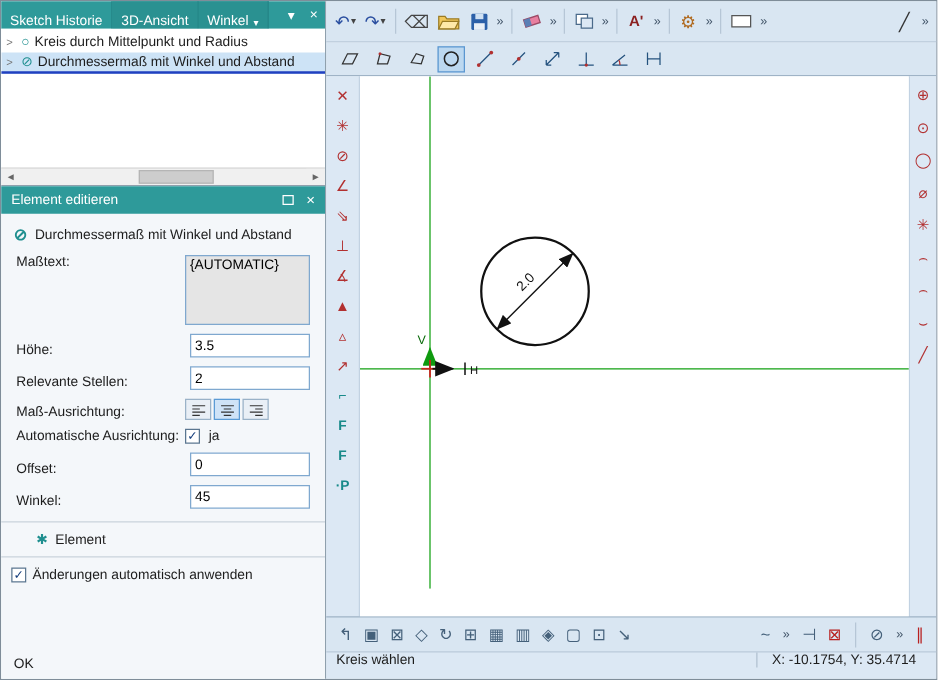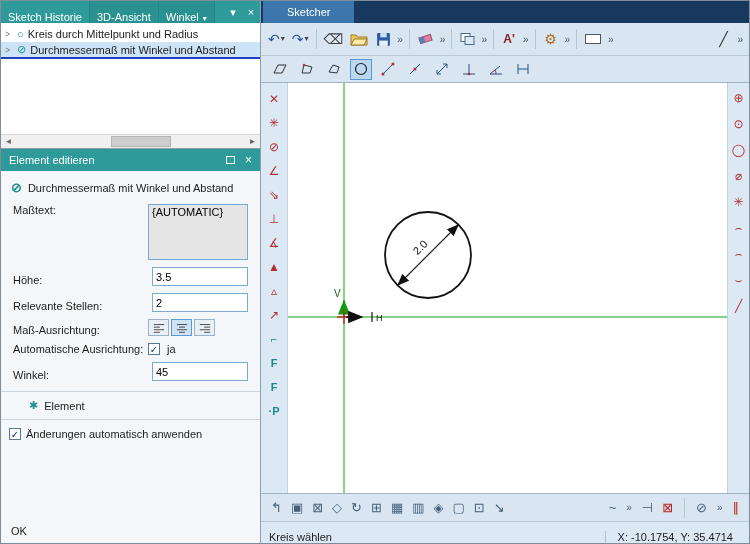--- a/index.html
+++ b/index.html
@@ -67,21 +67,21 @@
   .vico{width:20px;height:21px;display:flex;align-items:center;justify-content:center;font-size:12px;color:#b23030}
   .vico.tl{color:#188a8a;font-size:11px;font-weight:bold}
   .canvas{flex:1;position:relative;background:#fff;overflow:hidden}
   .canvas svg{position:absolute;left:0;top:0}
   .vtr{width:22px;background:#dce8f4;border-left:1px solid #c2d2e2;display:flex;flex-direction:column;align-items:center;padding-top:6px;gap:8px;flex:none}
   .vtr .vico{height:18px}
   .tbb{height:28px;background:#d9e6f2;border-top:1px solid #9fb3c6;display:flex;align-items:center;padding:0 10px;gap:9px;flex:none}
   .bico{color:#44607a;font-size:13px;display:flex;align-items:center;justify-content:center}
   .bico.red{color:#b82020}
   .bspacer{flex:1}
-  .status{height:22px;background:#dce8f4;border-top:1px solid #b9c9d9;display:flex;align-items:flex-end;padding:0 8px;flex:none}
+  .status{height:22px;background:#dce8f4;border-top:1px solid #b9c9d9;display:flex;align-items:flex-start;padding:0 8px;flex:none}
   .coords{margin-left:auto;border-left:1px solid #b0c0d0;padding:0 8px 0 12px}
 </style>
 </head>
 <body>
 
 <div class="app">
 
   <div class="left">
 
     <div class="panel1">
@@ -168,20 +168,24 @@
         <div class="frow">
           <label>Automatische Ausrichtung:</label>
           <div class="fctl">
             <span class="cb">
                 <span>✓</span>
               </span>
             <span class="cbtxt">ja</span>
           </div>
         </div>
         <div class="frow">
+          <label>Offset:</label>
+          <input value="0" style="">
+        </div>
+        <div class="frow">
           <label>Winkel:</label>
           <input value="45" style="">
         </div>
       </div>
 
       <div class="element-row">
         <span class="teal">✱</span>
         <span>Element</span>
       </div>
 
@@ -190,25 +194,20 @@
             <span>✓</span>
           </span>
         <span class="cbtxt">Änderungen automatisch anwenden</span>
       </div>
       <div class="ok-row">OK</div>
     </div>
   </div>
 
   <div class="right">
 
-    <div class="rheader">
-      <div class="sk-tab">
-        <span>Sketcher</span>
-      </div>
-    </div>
 
     <div class="tb1">
       <span class="tbtn">
         <span>↶</span>
         <span class="dd">▾</span>
       </span>
       <span class="tbtn">
         <span>↷</span>
         <span class="dd">▾</span>
       </span>

